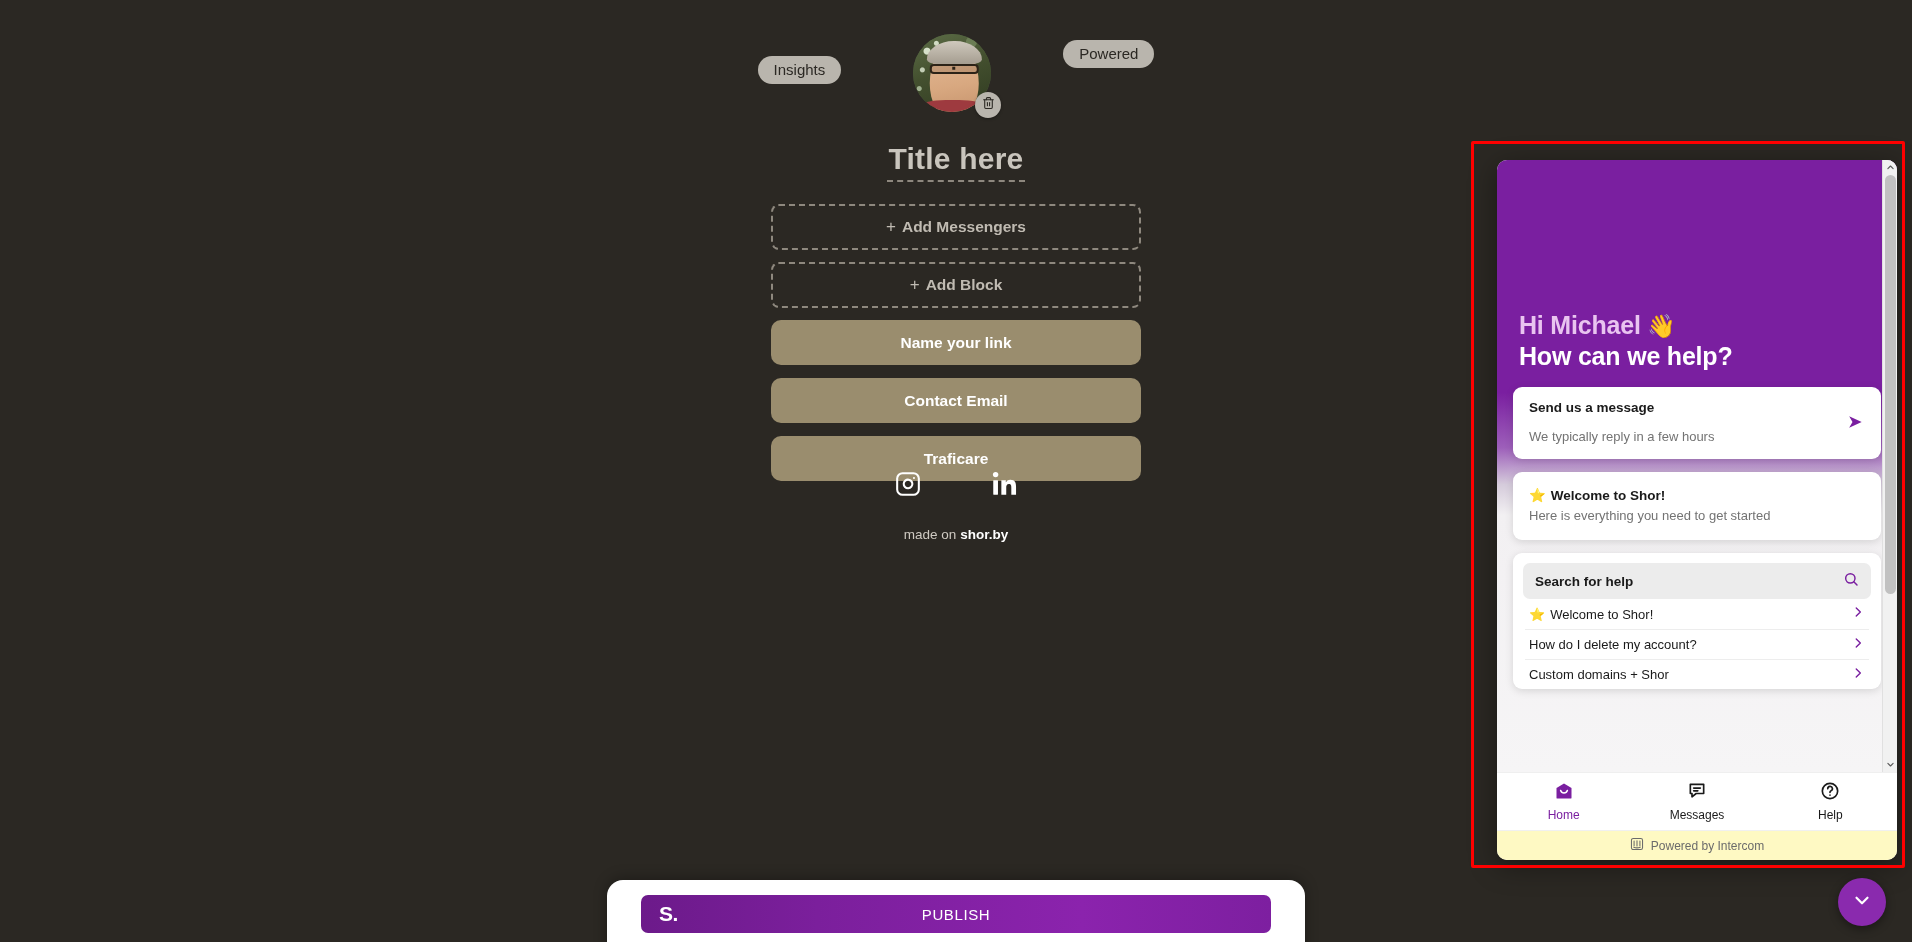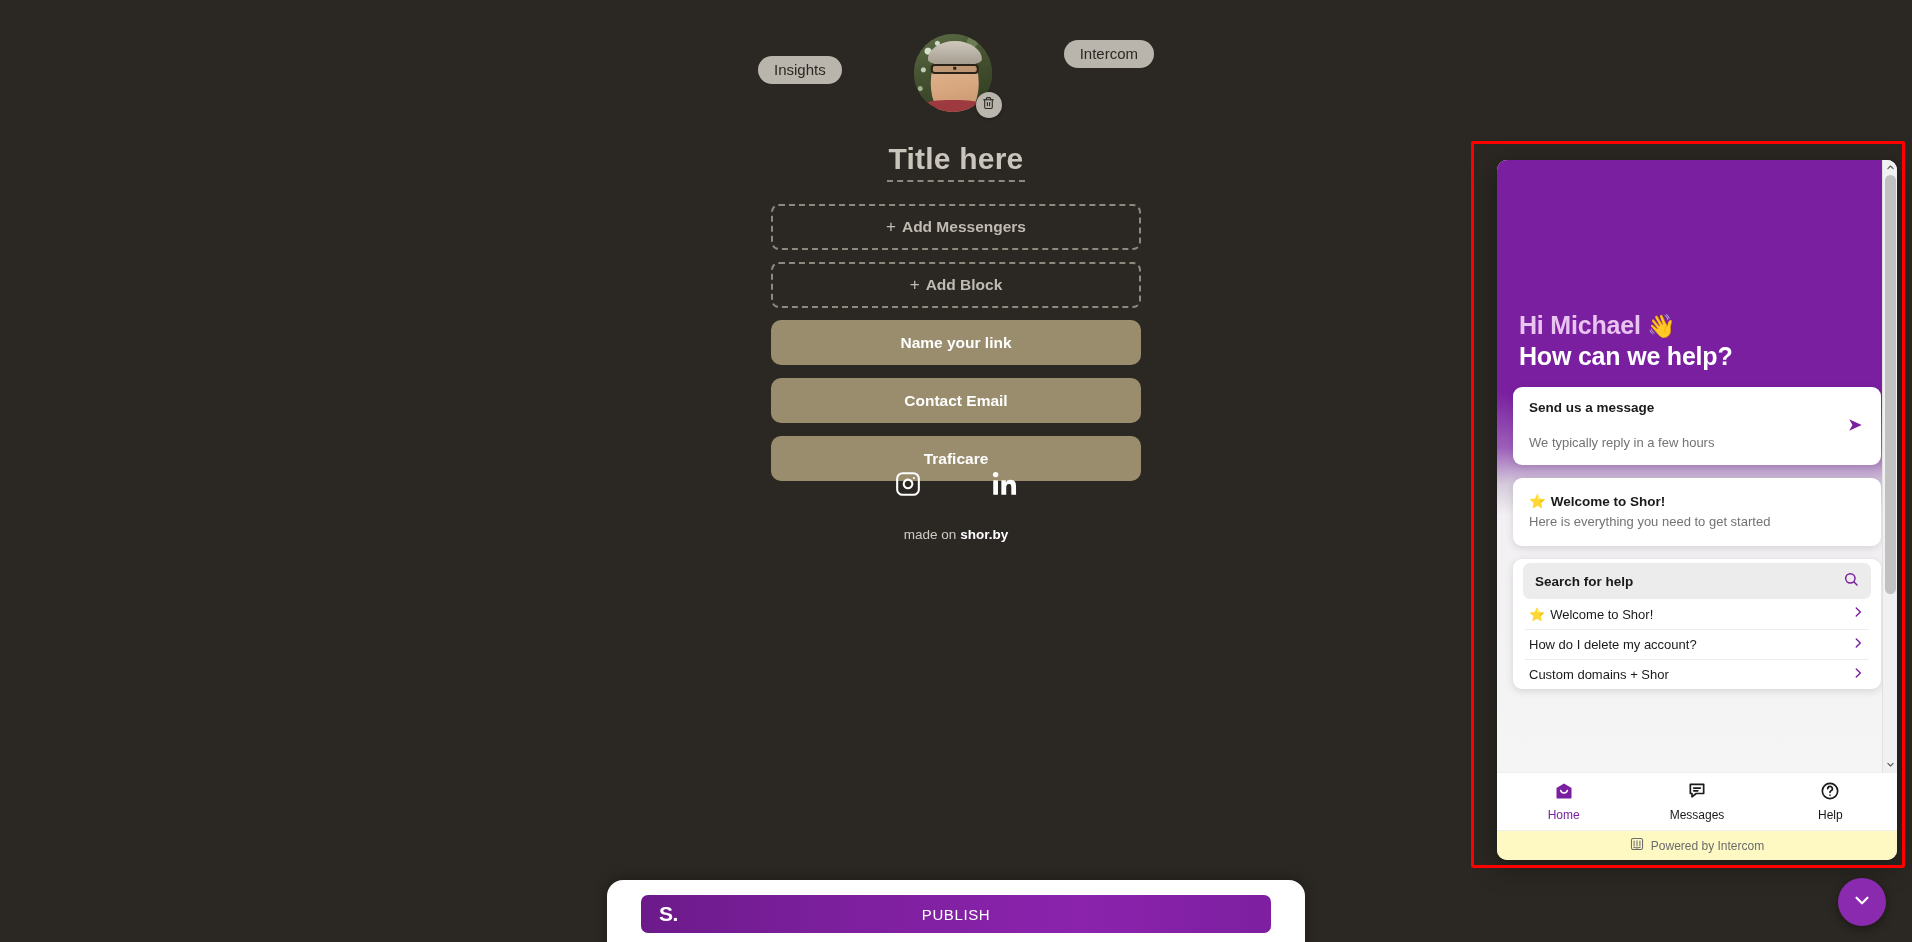--- a/index.html
+++ b/index.html
@@ -340,21 +340,21 @@
   .ic-card-msg {
     padding: 13px 16px 15px;
     display: flex;
     align-items: center;
     justify-content: space-between;
   }
   .ic-card-title {
     font-size: 13.5px;
     font-weight: 700;
     color: #1a1a1a;
-    margin-bottom: 20px;
+    margin-bottom: 14px;
   }
   .ic-card-sub {
     font-size: 13px;
     font-weight: 400;
     color: #737373;
   }
   .ic-send-arrow { flex: 0 0 auto; margin-left: 10px; line-height: 0; }
 
   .ic-card-welcome {
     padding: 15px 16px 17px;
@@ -364,21 +364,21 @@
     font-weight: 700;
     color: #1a1a1a;
     margin-bottom: 5px;
   }
   .ic-welcome-sub {
     font-size: 13px;
     color: #737373;
   }
   .ic-star { margin-right: 5px; }
 
-  .ic-card-help { padding: 4px 10px 0; overflow: hidden; text-align: center; }
+  .ic-card-help { padding: 10px 10px 0; overflow: hidden; text-align: center; }
   .ic-search {
     background: #ececec;
     border-radius: 7px;
     height: 36px;
     display: flex;
     align-items: center;
     justify-content: space-between;
     padding: 0 12px;
     cursor: text;
   }
@@ -512,21 +512,21 @@
             <svg width="13" height="14" viewBox="0 0 24 24" fill="none" stroke="#2b2823" stroke-width="2" stroke-linecap="round" stroke-linejoin="round">
               <polyline points="3 6 5 6 21 6"></polyline>
               <path d="M19 6v14a2 2 0 0 1-2 2H7a2 2 0 0 1-2-2V6m3 0V4a2 2 0 0 1 2-2h4a2 2 0 0 1 2 2v2"></path>
               <line x1="10" y1="11" x2="10" y2="17"></line>
               <line x1="14" y1="11" x2="14" y2="17"></line>
             </svg>
           </span>
         </div>
       </div>
 
-      <div class="pill pill-settings">Intercom</div>
+      <div class="pill pill-settings">Powered</div>
     </div>
 
     <div class="title">Title here</div>
     <div class="title-underline"></div>
 
     <div class="blocks">
 
       <div class="add-box">
         <span class="plus">+</span>
         <span>Add Messengers</span>

